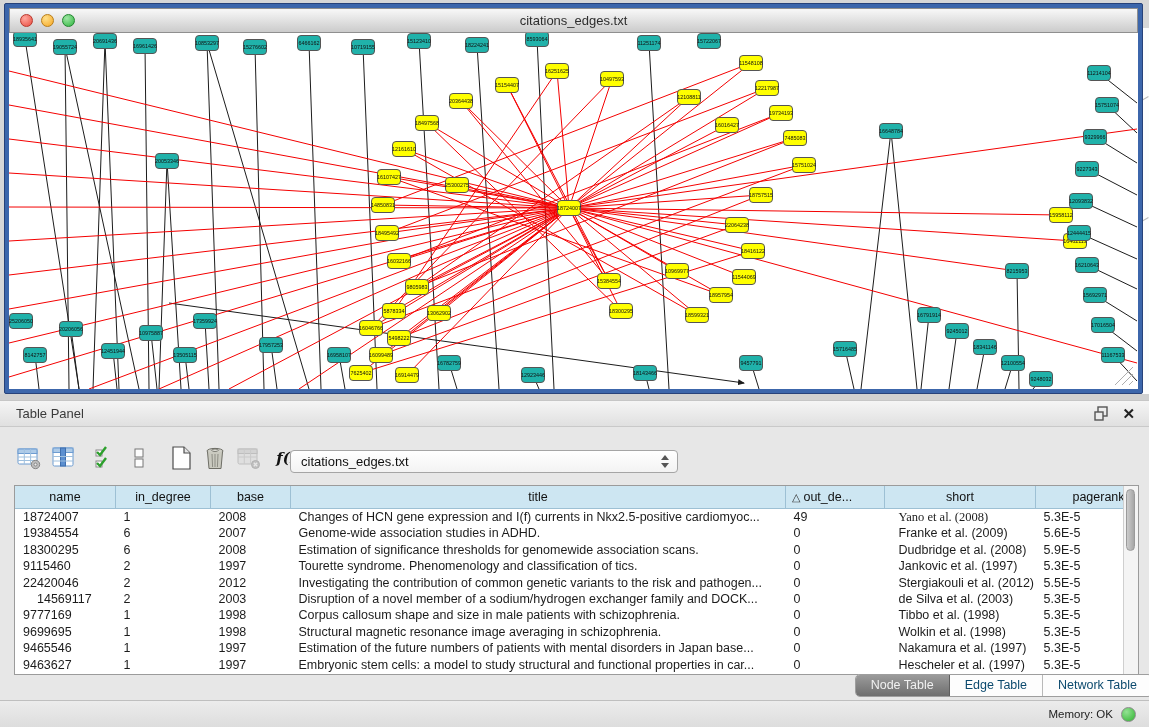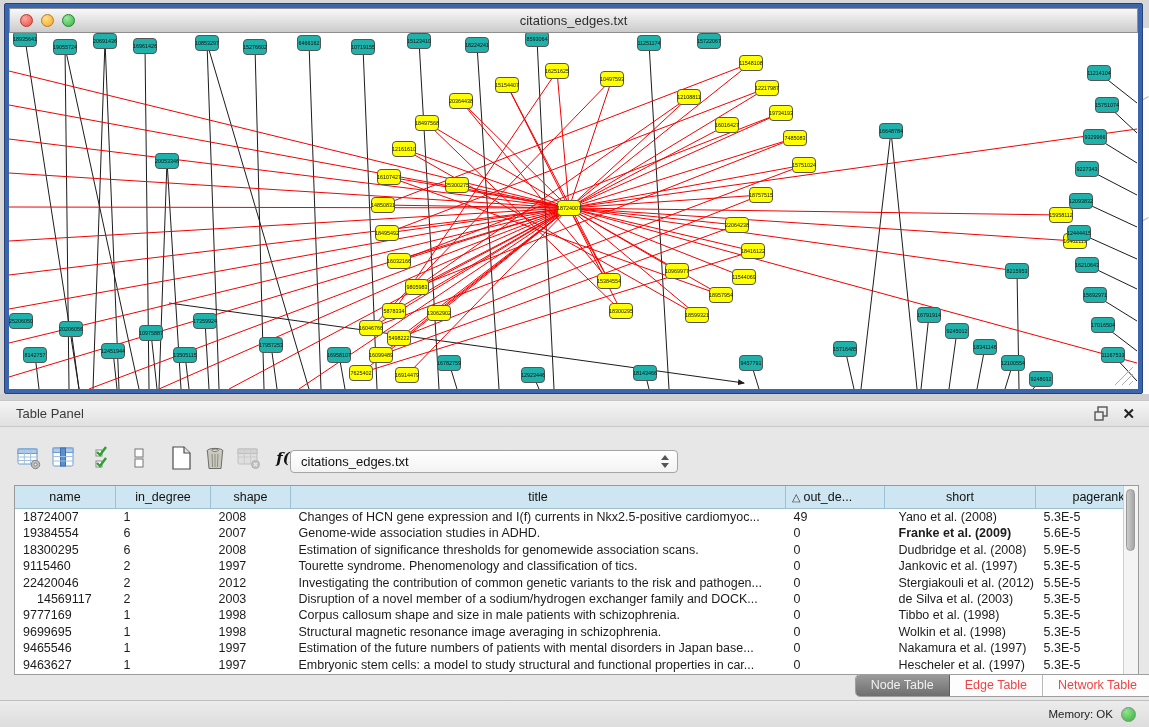--- a/index.html
+++ b/index.html
@@ -54,21 +54,21 @@
   th .tri{font-size:11px;margin-right:3px;color:#333;}
   td{height:16px;line-height:16.4px;font-size:12.5px;color:#1c1c1c;padding:0 2px 0 8px;
     white-space:nowrap;overflow:hidden;}
   td:nth-child(6){padding-left:14px;}
   .vscroll{position:absolute;right:0;top:0;width:15px;height:188px;background:#f4f4f4;border-left:1px solid #cfcfcf;box-sizing:border-box;}
   .vthumb{position:absolute;left:2px;top:3px;width:9px;height:62px;border-radius:5px;
     background:linear-gradient(90deg,#cccccc,#a6a6a6);border:1px solid #9a9a9a;box-sizing:border-box;}
   
   .tabs{position:absolute;top:247px;left:4px;width:100%;display:flex;justify-content:flex-end;}
   .seg{display:flex;border:1px solid #9e9e9e;border-radius:5px;overflow:hidden;background:#fdfdfd;height:21px;}
-  .seg .tab{padding:0 15px;line-height:21px;font-size:12.5px;color:#ef4444;border-right:1px solid #b9b9b9;}
+  .seg .tab{padding:0 15px;line-height:21px;font-size:12.5px;color:#0c4a6e;border-right:1px solid #b9b9b9;}
   .seg .tab:last-child{border-right:none;}
   .seg .tab.active{background:linear-gradient(#9b9b9b,#6e6e6e);color:#f1f1f1;border-right-color:#5f5f5f;}
   
   #status-bar{position:absolute;bottom:0;left:0;width:100%;height:27px;
     background:linear-gradient(#ececec,#dddddd);border-top:1px solid #bfbfbf;box-sizing:border-box;padding-left:48px;}
   .mem{position:absolute;right:36px;top:7px;font-size:11.5px;color:#222;}
   .led{position:absolute;right:13px;top:6px;width:15px;height:15px;border-radius:50%;box-sizing:border-box;
     background:radial-gradient(circle at 35% 30%,#94e294,#2fb42f);border:1px solid #8a8a8a;}
 </style>
 </head>
@@ -485,44 +485,44 @@
         <b class="down"></b>
       </span>
   </div>
 
   <div class="table-wrap">
     <table>
       <thead>
           <tr id="hdr-row">
             <th style="width: 96px;">name</th>
             <th style="width: 90px;">in_degree</th>
-            <th style="width: 75px;">shape</th>
+            <th style="width: 75px;">base</th>
             <th style="width: 490px;">title</th>
             <th class="sorted" style="width: 90px;"><span class="tri">△</span>out_de...</th>
             <th style="width: 146px;">short</th>
             <th style="width: 121px;">pagerank</th>
           </tr>
         </thead>
       <tbody id="body-rows">
           <tr>
             <td style="width: 96px;">18724007</td>
             <td style="width: 90px;">1</td>
             <td style="width: 75px;">2008</td>
             <td style="width: 490px;">Changes of HCN gene expression and I(f) currents in Nkx2.5-positive cardiomyoc...</td>
             <td style="width: 90px;">49</td>
-            <td style="width: 146px;">Yano et al. (2008)</td>
+            <td style="width: 146px; font-family: Liberation Serif, serif;">Yano et al. (2008)</td>
             <td style="width: 121px;">5.3E-5</td>
           </tr>
           <tr>
             <td style="width: 96px;">19384554</td>
             <td style="width: 90px;">6</td>
             <td style="width: 75px;">2007</td>
             <td style="width: 490px;">Genome-wide association studies in ADHD.</td>
             <td style="width: 90px;">0</td>
-            <td style="width: 146px; font-weight: bold;">Franke et al. (2009)</td>
+            <td style="width: 146px;">Franke et al. (2009)</td>
             <td style="width: 121px;">5.6E-5</td>
           </tr>
           <tr>
             <td style="width: 96px;">18300295</td>
             <td style="width: 90px;">6</td>
             <td style="width: 75px;">2008</td>
             <td style="width: 490px;">Estimation of significance thresholds for genomewide association scans.</td>
             <td style="width: 90px;">0</td>
             <td style="width: 146px;">Dudbridge et al. (2008)</td>
             <td style="width: 121px;">5.9E-5</td>

